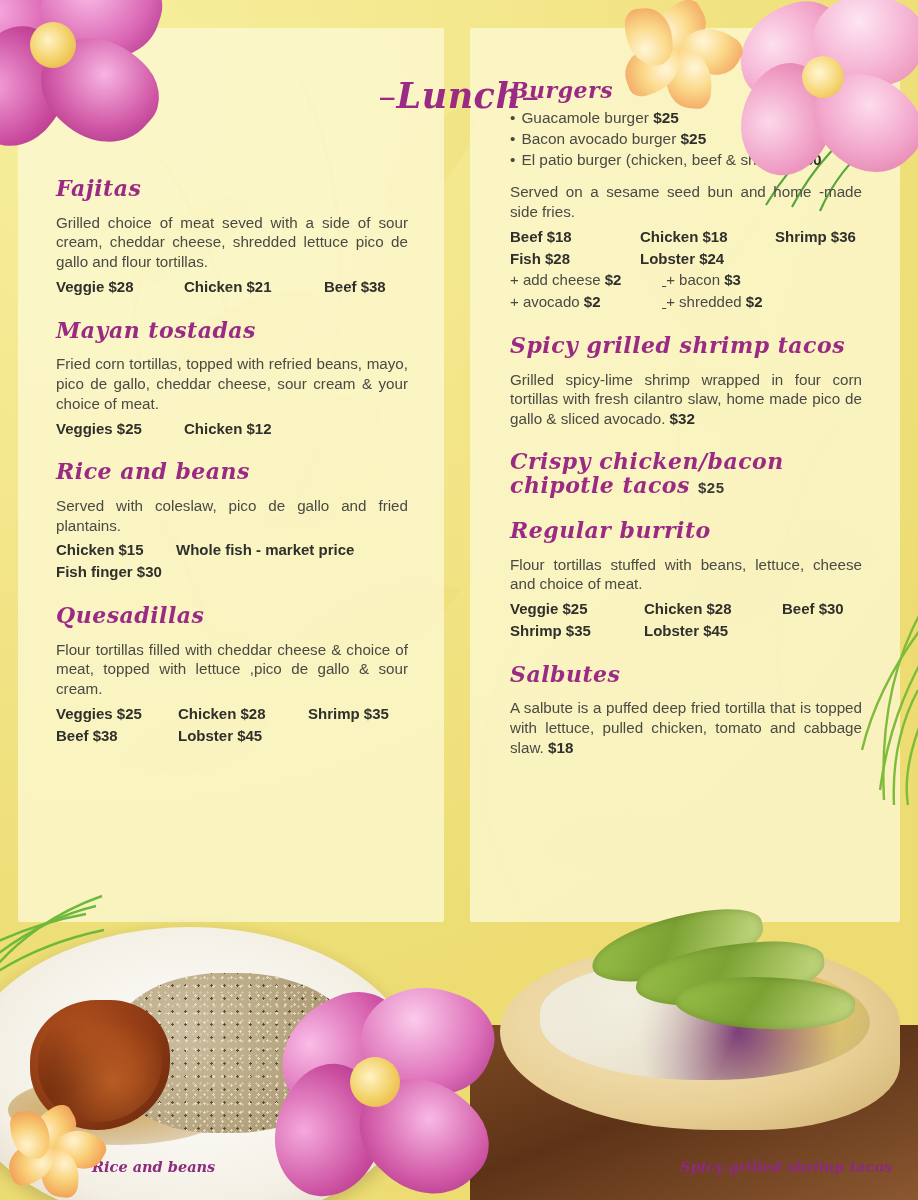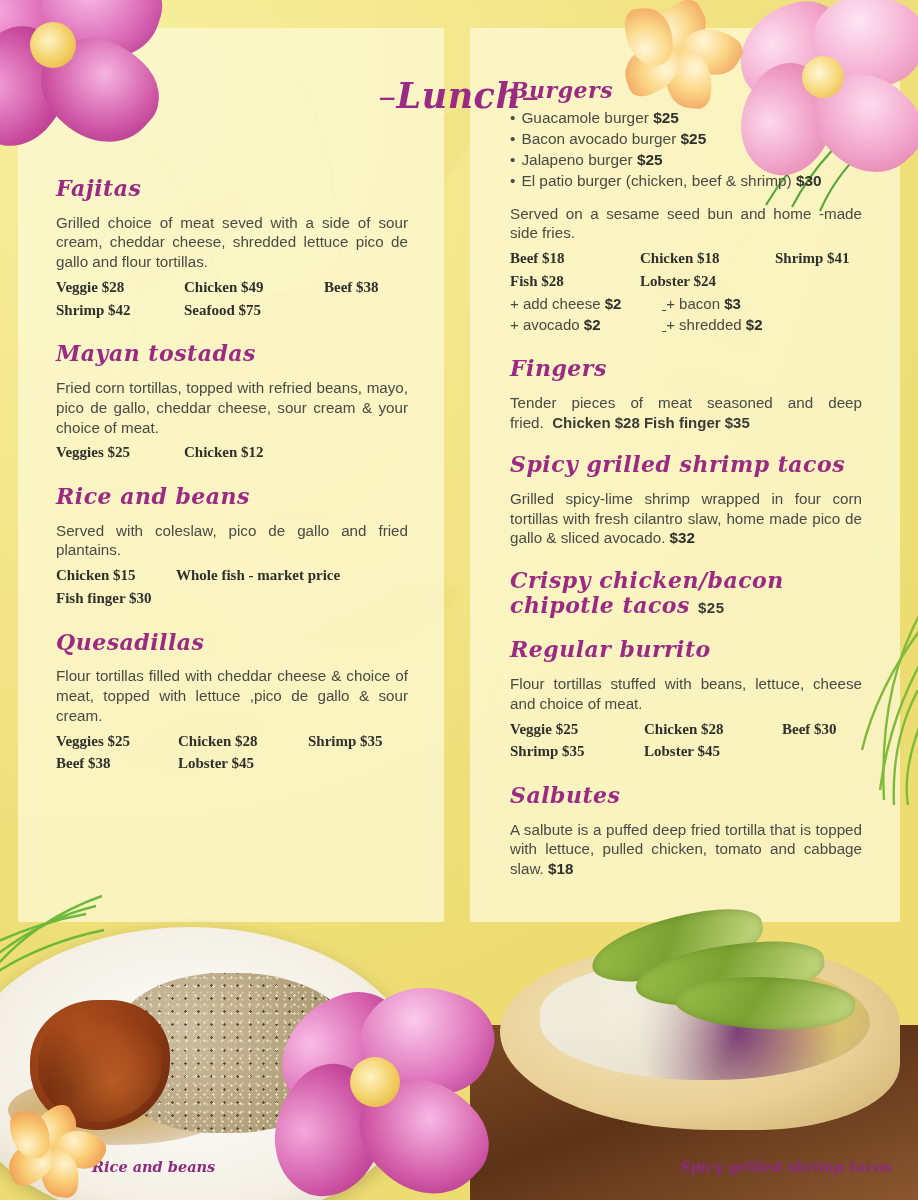--- a/index.html
+++ b/index.html
@@ -81,21 +81,21 @@
     font-weight: bold;
     color: #2f2f2c;
   }
   .prices {
     font-size: 15px;
     font-weight: bold;
     color: #2f2f2c;
     line-height: 1.45;
   }
   .prices .row { display: block; white-space: nowrap; }
-  .prices .row span { display: inline-block; font-family: Liberation Serif, serif; }
+  .prices .row span { display: inline-block; }
   .bullets {
     margin: 0 0 6px 0;
     padding: 0;
     list-style: none;
     font-size: 15.4px;
     line-height: 1.38;
     color: #4a4a44;
   }
   .bullets li::before {
     content: "\2022";
@@ -361,22 +361,21 @@
 <div class="title-lunch script">
   <span class="dash">–</span><span>Lunch</span><span class="dash">–</span>
 </div>
 
 <div class="col col-left">
 
   <div class="sec">
     <h2 class="script">Fajitas</h2>
     <p class="desc">Grilled choice of meat seved with a side of sour cream, cheddar cheese, shredded lettuce pico de gallo and flour tortillas.</p>
     <div class="prices">
-      <span class="row"><span style="width:128px">Veggie $28</span><span style="width:140px">Chicken $49</span><span>Beef $38</span></span>
-      <span class="row"><span style="width:128px">Shrimp $42</span><span>Seafood $75</span></span>
+      <span class="row"><span style="width:128px">Veggie $28</span><span style="width:140px">Chicken $21</span><span>Beef $38</span></span>
     </div>
   </div>
 
   <div class="sec">
     <h2 class="script">Mayan tostadas</h2>
     <p class="desc">Fried corn tortillas, topped with refried beans, mayo, pico de gallo, cheddar cheese, sour cream &amp; your choice of meat.</p>
     <div class="prices">
       <span class="row"><span style="width:128px">Veggies $25</span><span>Chicken $12</span></span>
     </div>
   </div>
@@ -401,44 +400,39 @@
   </div>
 </div>
 
 <div class="col col-right">
 
   <div class="sec">
     <h2 class="script">Burgers</h2>
     <ul class="bullets">
       <li><span>Guacamole burger </span><b>$25</b></li>
       <li><span>Bacon avocado burger </span><b>$25</b></li>
-      <li><span>Jalapeno burger </span><b>$25</b></li>
       <li><span>El patio burger (chicken, beef &amp; shrimp) </span><b>$30</b></li>
     </ul>
     <p class="desc">Served on a sesame seed bun and home -made side fries.</p>
     <div class="prices">
-      <span class="row"><span style="width:130px">Beef $18</span><span style="width:135px">Chicken $18</span><span>Shrimp $41</span></span>
+      <span class="row"><span style="width:130px">Beef $18</span><span style="width:135px">Chicken $18</span><span>Shrimp $36</span></span>
       <span class="row"><span style="width:130px">Fish $28</span><span>Lobster $24</span></span>
     </div>
     <div class="addons">
       <span class="row" style="display:block; white-space:nowrap;">
         <span style="display:inline-block; width:152px"><span>+ add cheese </span><b>$2</b></span>
         <span style="display:inline-block"><span>+ bacon </span><b>$3</b></span>
       </span>
       <span class="row" style="display:block; white-space:nowrap;">
         <span style="display:inline-block; width:152px"><span>+ avocado </span><b>$2</b></span>
         <span style="display:inline-block"><span>+ shredded </span><b>$2</b></span>
       </span>
     </div>
   </div>
 
-  <div class="sec">
-    <h2 class="script">Fingers</h2>
-    <p class="desc"><span>Tender pieces of meat seasoned and deep fried.</span>&nbsp;&nbsp;<span class="inline-price">Chicken $28        Fish finger $35</span></p>
-  </div>
 
   <div class="sec">
     <h2 class="script">Spicy grilled shrimp tacos</h2>
     <p class="desc"><span>Grilled spicy-lime shrimp wrapped in four corn tortillas with fresh cilantro  slaw, home made pico de gallo &amp; sliced avocado. </span><span class="price">$32</span></p>
   </div>
 
   <div class="sec">
     <h2 class="script"><span>Crispy   chicken/bacon   chipotle tacos</span> <span class="inline-price">$25</span></h2>
   </div>
 

